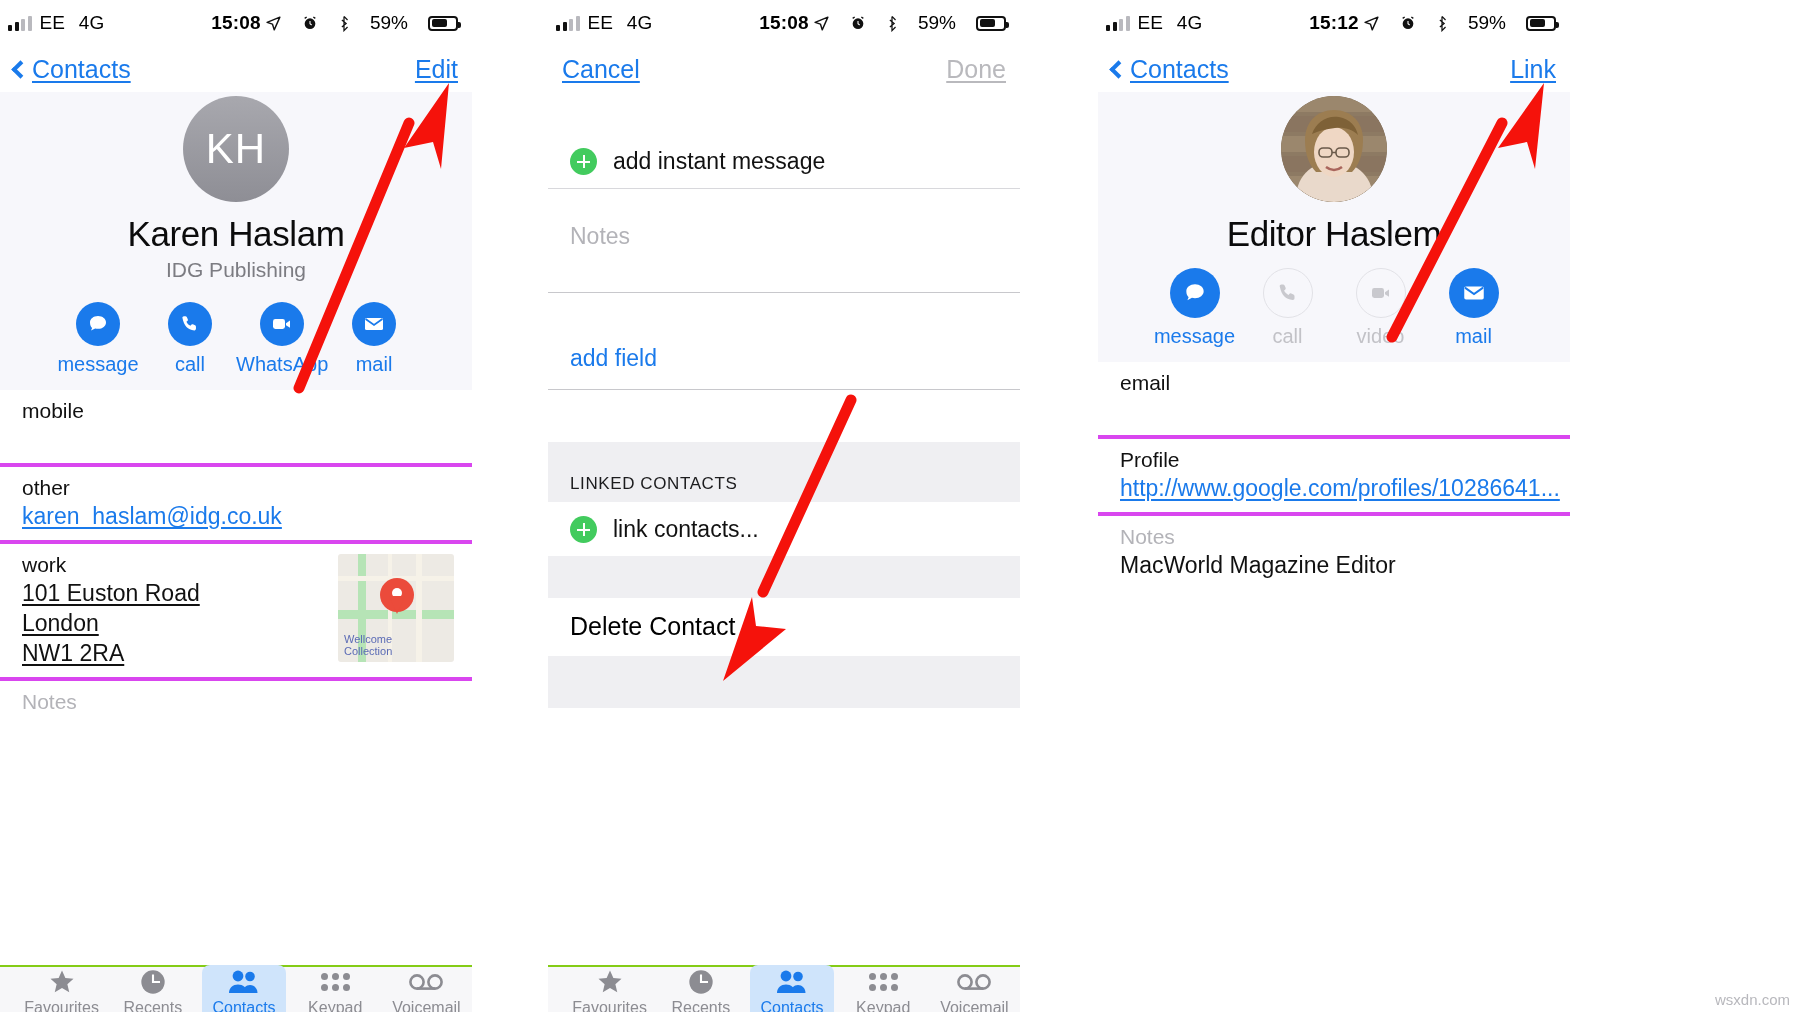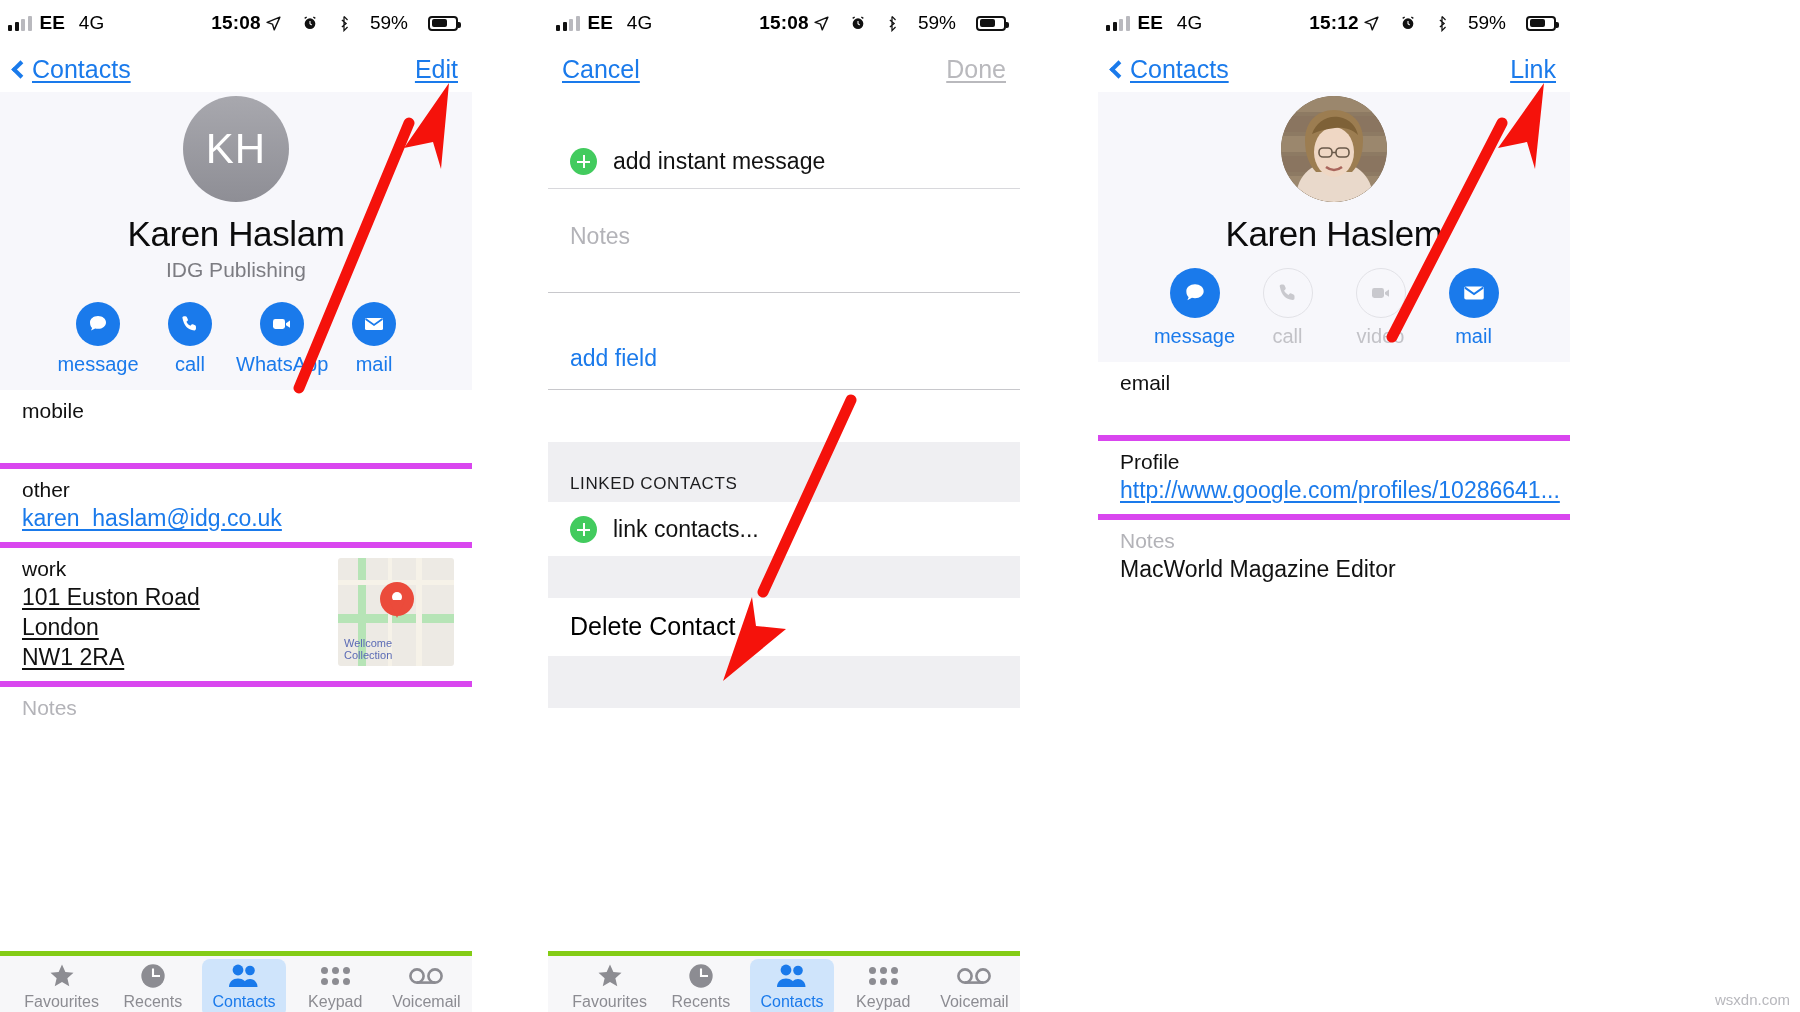--- a/index.html
+++ b/index.html
@@ -23,21 +23,21 @@
     padding: 0 14px 0 8px; font-size: 19px; font-weight: 600; color: #000;
     position: relative;
   }
   .sb-left { display: flex; align-items: center; gap: 8px; }
   .sb-time { position: absolute; left: 0; right: 0; text-align: center; font-size: 19px; font-weight: 700; letter-spacing: .2px; }
   .sb-right { margin-left: auto; display: flex; align-items: center; gap: 20px; position: relative; z-index:2;}
   .bars { display: flex; align-items: flex-end; gap: 2.5px; height: 15px; }
   .bars i { width: 4px; background: #111; border-radius: 1px; display: block; }
   .bars i:nth-child(1){height:6px;} .bars i:nth-child(2){height:9px;}
   .bars i:nth-child(3){height:12px;background:#b9b9be;} .bars i:nth-child(4){height:15px;background:#b9b9be;}
-  .carrier { font-size: 19px; font-weight: 700; text-align: right; }
+  .carrier { font-size: 19px; font-weight: 400; text-align: right; }
   .netw { font-size: 19px; font-weight: 500; margin-left: 6px; }
   .battpct { font-size: 19px; font-weight: 500; }
   .batt { width: 30px; height: 15px; border: 2px solid #111; border-radius: 4px; position: relative; }
   .batt::after { content:""; position:absolute; right:-5px; top:4px; width:3px; height:6px; background:#111; border-radius:0 2px 2px 0;}
   .batt em { position:absolute; left:1.5px; top:1.5px; bottom:1.5px; width:58%; background:#111; border-radius:2px; display:block;}
 
   
   .navbar { height: 46px; display: flex; align-items: center; padding: 0 14px; position: relative; }
   .nav-back { display: flex; align-items: center; gap: 3px; color: #1a7aeb; cursor: pointer; }
   .chevron { width: 13px; height: 13px; border-left: 4px solid #1a7aeb; border-bottom: 4px solid #1a7aeb;
@@ -69,21 +69,21 @@
     margin: 0 auto; display:flex; align-items:center; justify-content:center;
   }
   .action .lbl { font-size: 20px; color: #1a7aeb; margin-top: 7px; }
   .action.dim .circ { background: transparent; border: 1.5px solid #e2e2e7; }
   .action.dim .lbl { color: #c2c2c7; }
   .actions.big .action { width: 93px; }
   .actions.big .circ { width: 50px; height: 50px; }
 
   
   .fields { padding: 0 0 0 0; }
-  .field { padding: 9px 22px 10px; border-bottom: 6px solid #d946ef; position: relative; min-height: 44px; }
+  .field { padding: 9px 22px 10px; border-bottom: 4px solid #d946ef; position: relative; min-height: 44px; }
   .field:last-child { border-bottom: none; }
   .flabel { font-size: 21px; color: #111; }
   .flabel.muted { color: #b3b3b8; }
   .fvalue { font-size: 23px; color: #111; text-decoration: underline; text-underline-offset: 3px; margin-top: 3px;}
   .fvalue.link { color: #1a7aeb; }
   .fvalue.plain { text-decoration: none; }
   .blankline { height: 30px; }
 
   
   .map-thumb { position: absolute; right: 18px; top: 10px; width: 116px; height: 108px;
@@ -110,22 +110,22 @@
   .notes-box { padding: 34px 22px 42px; border-bottom: 1px solid #c8c8cc; }
   .notes-box .ph { font-size: 23px; color: #b3b3b8; }
   .addfield { padding: 16px 22px 17px; border-bottom: 1px solid #c8c8cc; font-size: 23px; color: #1a7aeb; }
   .gap { height: 52px; background: #fff; }
   .section-hdr { background: #efeff2; padding: 32px 22px 8px; font-size: 17px; color: #1c1c1e; letter-spacing: .6px; }
   .grey-block { background: #efeff2; height: 42px; }
   .delete-row { padding: 14px 22px 15px; font-size: 25px; color: #000000; }
   .grey-tall { background: #efeff2; height: 52px; }
 
   
-  .tabbar { position: absolute; left: 0; bottom: 0; width: 100%; height: 61px;
-    background: #f7f7f9; border-top: 5px solid #84cc16; display: flex; align-items: center; padding-left: 16px; }
+  .tabbar { position: absolute; left: 0; bottom: 0; width: 100%; height: 47px;
+    background: #f7f7f9; border-top: 2px solid #84cc16; display: flex; align-items: center; padding-left: 16px; }
   .tab { flex: 1; text-align: center; position: relative; cursor: pointer; padding-top: 4px; }
   .tab .tlbl { font-size: 16px; color: #8c8c92; margin-top: 2px; }
   .tab.active .tlbl { color: #1a7aeb; }
   .tab .tico { height: 30px; display: flex; align-items: center; justify-content: center; }
   .tab.active .hl { position: absolute; left: 4px; right: 4px; top: 2px; height: 58px;
     background: #cfe4fb; border-radius: 8px; z-index: 0; }
   .tab .inner { position: relative; z-index: 1; }
 
   
   .dots { display: grid; grid-template-columns: repeat(3, 7px); gap: 4px; }
@@ -517,21 +517,21 @@
             <path d="M24 44c0-18 12-30 29-30s29 12 29 30c0 16-5 26-11 32H35c-6-6-11-16-11-32z" fill="#9c7d51"></path>
             <ellipse cx="53" cy="56" rx="20" ry="25" fill="#efd7c4"></ellipse>
             <path d="M31 38c4-12 15-19 27-17 11 2 17 9 19 18-6-6-14-8-23-7-9 1-17 3-23 6z" fill="#7e6137"></path>
             <rect x="38" y="52" width="13" height="9" rx="4" fill="none" stroke="#6a5a4a" stroke-width="1.6"></rect>
             <rect x="55" y="52" width="13" height="9" rx="4" fill="none" stroke="#6a5a4a" stroke-width="1.6"></rect>
             <path d="M51 56.5h4" stroke="#6a5a4a" stroke-width="1.4"></path>
             <path d="M45 71q8 6 16 0" stroke="#a9655c" stroke-width="2.6" fill="none"></path>
           </g>
         </svg>
       </div>
-      <div class="contact-name">Karen Haslem</div>
+      <div class="contact-name">Editor Haslem</div>
 
       <div class="actions big" style="margin-top:14px;">
         <div class="action">
           <div class="circ">
             <svg width="26" height="26" viewBox="0 0 24 24">
                 <path d="M12 4c4.6 0 8 2.9 8 6.4 0 3.5-3.4 6.4-8 6.4-1 0-1.9-.1-2.8-.4L5 18.6l1.1-2.7C4.8 14.7 4 12.9 4 10.4 4 6.9 7.4 4 12 4z" fill="#fff"></path>
               </svg>
           </div>
           <div class="lbl">message</div>
         </div>

